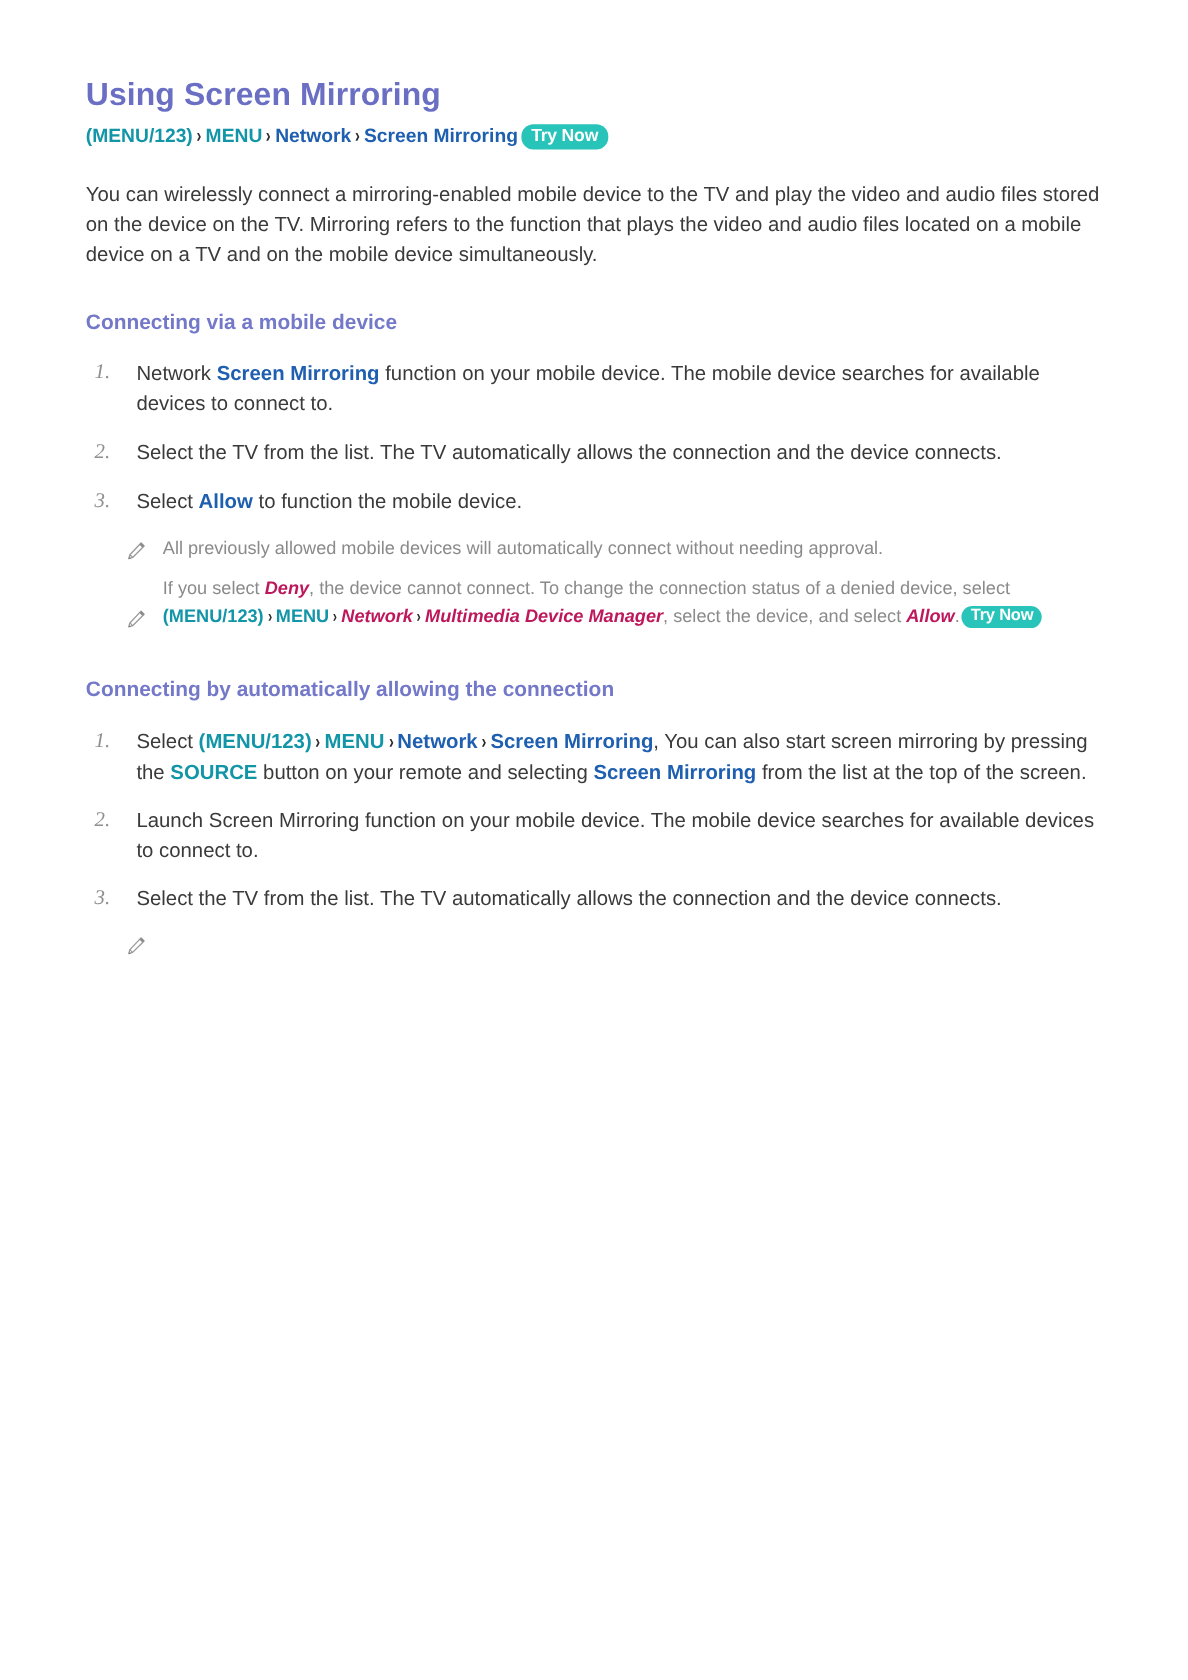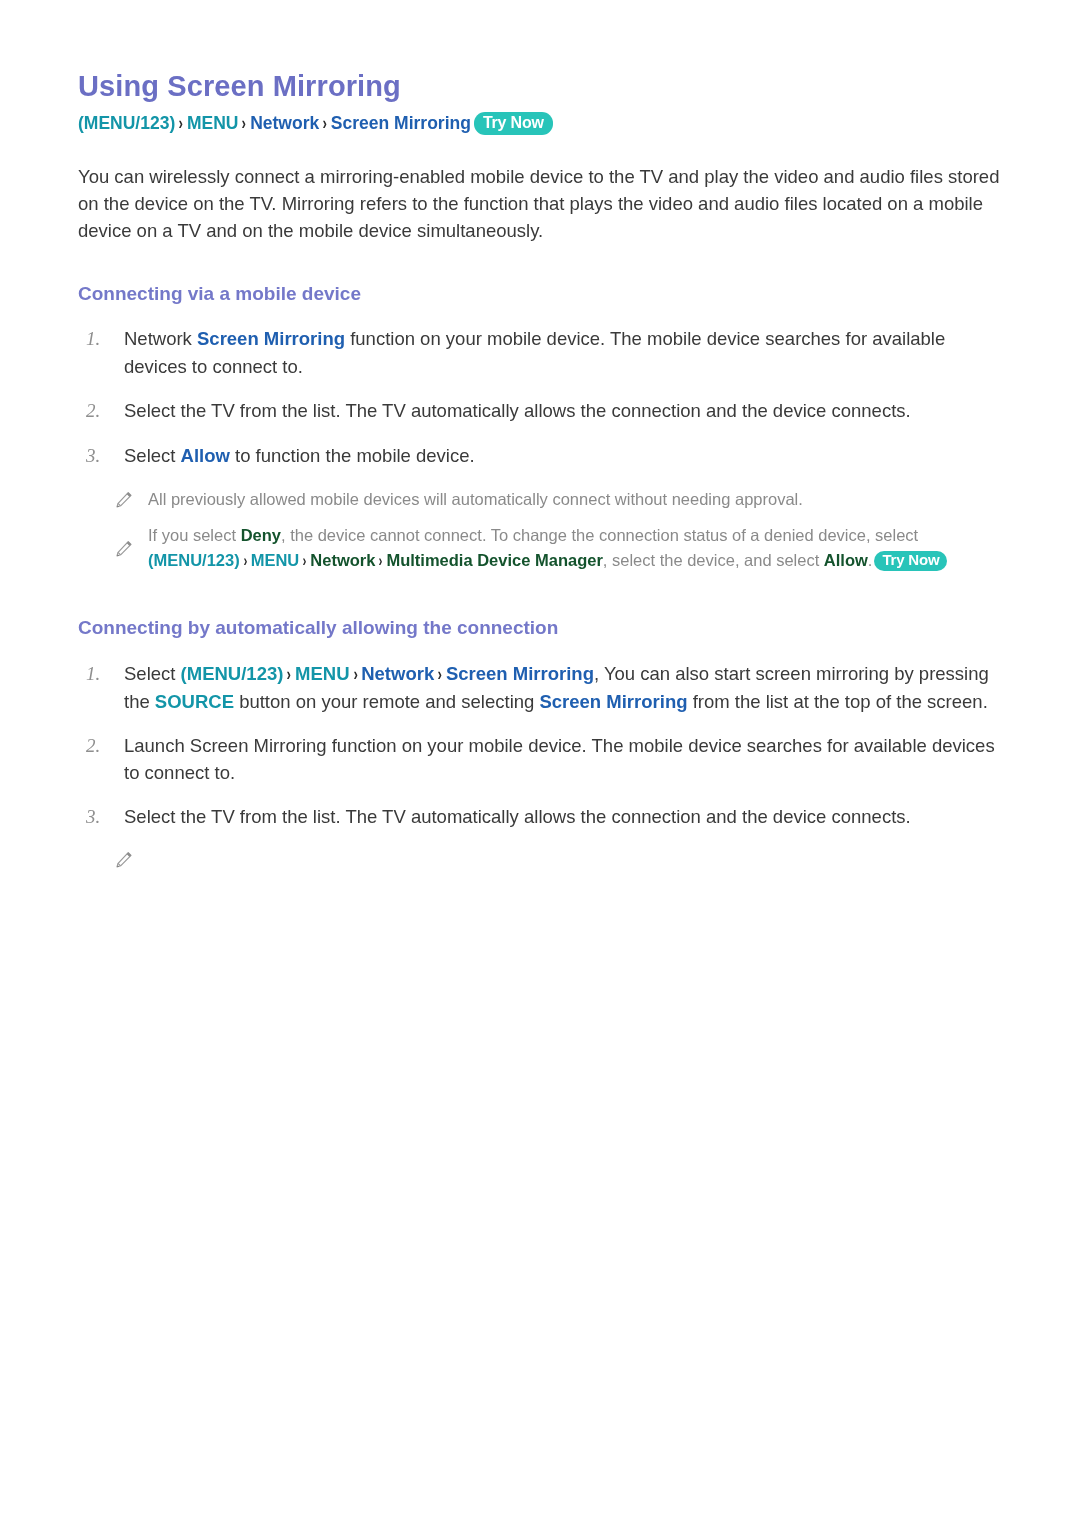--- a/index.html
+++ b/index.html
@@ -106,38 +106,38 @@
     font-size: 18.5px;
     line-height: 1.47;
     color: #3a3a3a;
     max-width: 905px;
   }
 
   
   .notes { margin: 16px 0 0 0; }
   .note {
     display: flex;
-    align-items: center;
+    align-items: flex-end;
     margin-bottom: 12px;
     padding-left: 36px;
   }
   .note-icon {
     flex: 0 0 34px;
     width: 34px;
     padding-top: 3px;
   }
   .note-icon svg { display: block; }
   .note-text {
     font-size: 16.5px;
     line-height: 1.5;
     color: #8a8a8a;
     max-width: 870px;
   }
   .note-text .m-teal  { color: #1395a8; font-weight: bold; }
-  .note-text .m-blue  { color: #14532d; font-weight: bold; }
+  .note-text .m-blue  { color: #be185d; font-weight: bold; font-style: italic; }
   .note-text .chev    { color: #2b2b2b; font-size: 15px; }
   .note-text .trynow  {
     font-size: 15px;
     border-radius: 10px;
     padding: 0px 8px 1px 8px;
     margin-left: 2px;
   }
   .hl-blue { color: #1f5fb0; font-weight: bold; }
   .hl-teal { color: #1395a8; font-weight: bold; }
 </style>

